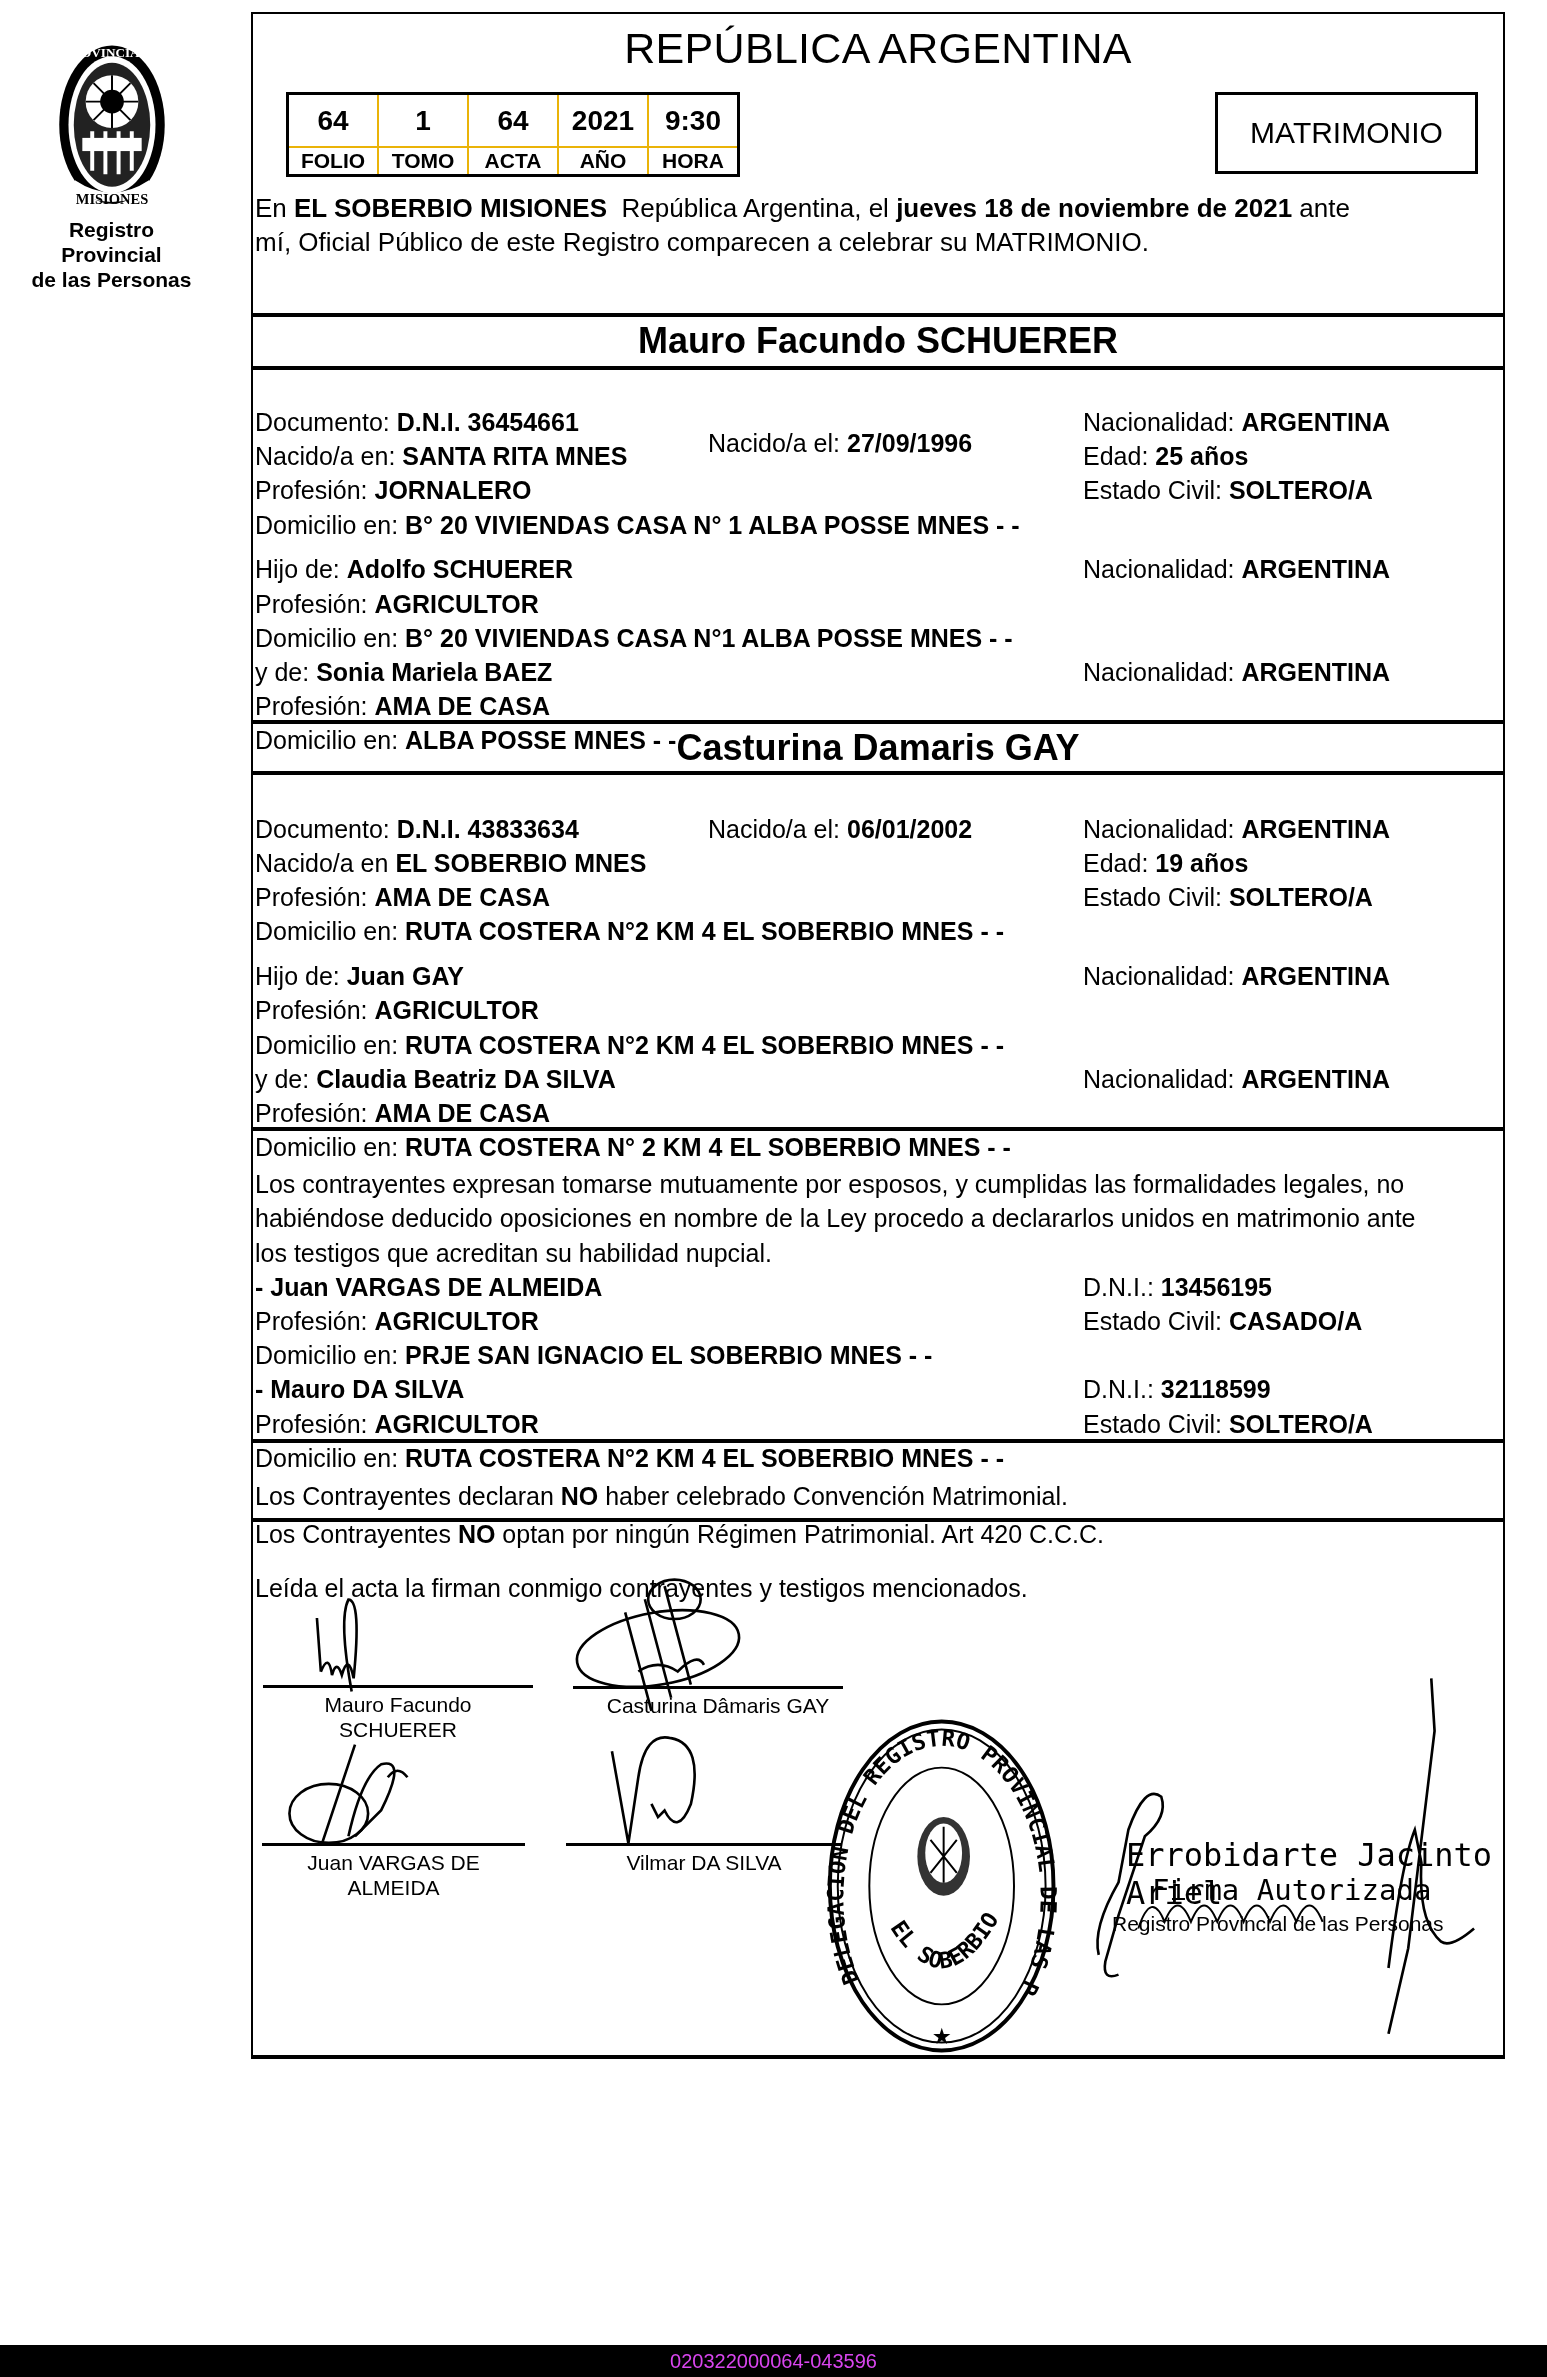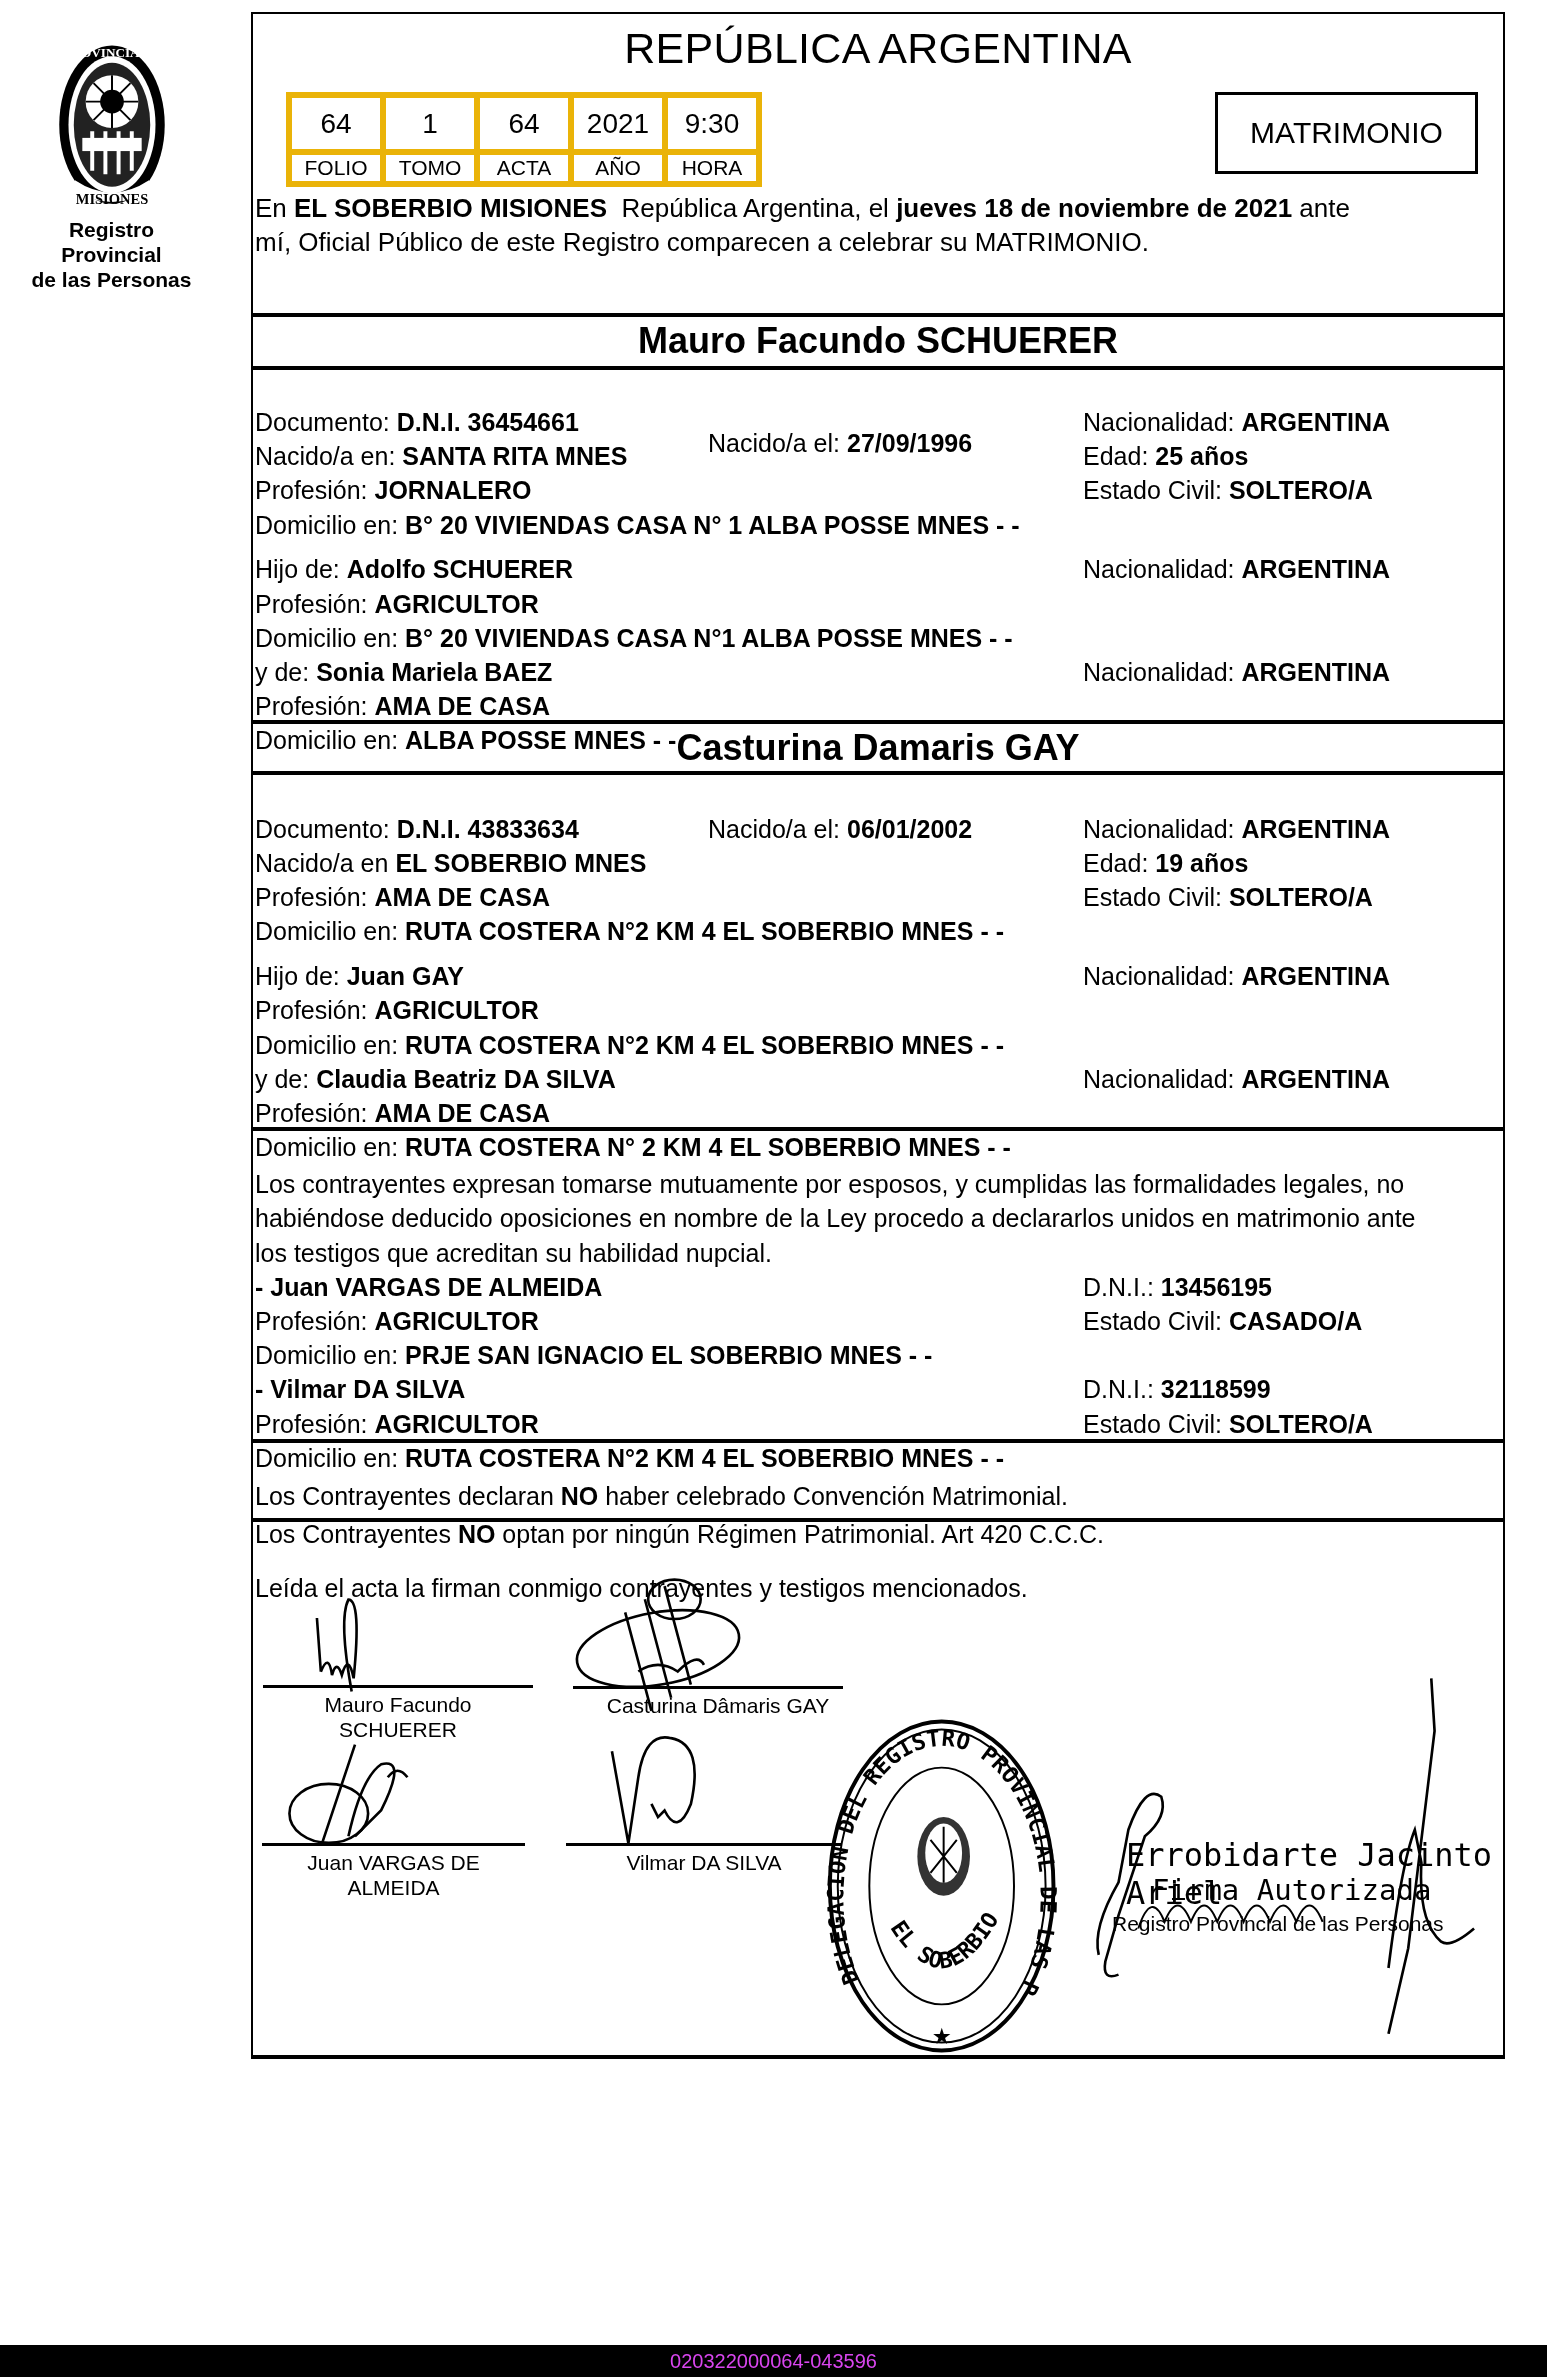--- a/index.html
+++ b/index.html
@@ -14,21 +14,21 @@
   #logo .cap { font-weight: bold; font-size: 21px; line-height: 25px; }
 
   
   #frame { left: 251px; top: 12px; width: 1254px; height: 2047px; border: 2px solid #000; box-sizing: border-box; }
   .hline { position: absolute; left: 251px; width: 1254px; height: 4px; background: #000; }
 
   #title { left: 251px; width: 1254px; top: 24px; text-align: center; font-size: 43px; letter-spacing: 0.3px; }
 
   
   #regtable { left: 286px; top: 92px; border-collapse: collapse; border: 3.3px solid #000; }
-  #regtable td { border: 6px solid #eab308; width: 88px; text-align: center; padding: 0; }
+  #regtable td { border: 2px solid #eab308; width: 88px; text-align: center; padding: 0; font-weight: bold; }
   #regtable tr.vals td { height: 51px; font-size: 28px; }
   #regtable tr.labs td { height: 26px; font-size: 21px; line-height: 24px; }
 
   #typebox { left: 1215px; top: 92px; width: 263px; height: 82px; border: 3.3px solid #000; box-sizing: border-box;
     display: flex; align-items: center; justify-content: center; font-size: 30px; }
 
   .para { font-size: 26px; line-height: 34px; }
   .b { font-weight: bold; }
 
   .row { position: absolute; font-size: 25px; line-height: 33px; white-space: nowrap; margin-top: 36px; }
@@ -149,21 +149,21 @@
 <div class="row colA" style="top:1132px;">Los contrayentes expresan tomarse mutuamente por esposos, y cumplidas las formalidades legales, no</div>
 <div class="row colA" style="top:1166px;">habiéndose deducido oposiciones en nombre de la Ley procedo a declararlos unidos en matrimonio ante</div>
 <div class="row colA" style="top:1201px;">los testigos que acreditan su habilidad nupcial.</div>
 
 <div class="row colA b" style="top:1235px;">- Juan VARGAS DE ALMEIDA</div>
 <div class="row colC" style="top:1235px;"><span>D.N.I.:</span> <span class="b">13456195</span></div>
 <div class="row colA" style="top:1269px;"><span>Profesión:</span> <span class="b">AGRICULTOR</span></div>
 <div class="row colC" style="top:1269px;"><span>Estado Civil:</span> <span class="b">CASADO/A</span></div>
 <div class="row colA" style="top:1303px;"><span>Domicilio en:</span> <span class="b">PRJE SAN IGNACIO EL SOBERBIO MNES - -</span></div>
 
-<div class="row colA b" style="top:1337px;">- Vilmar DA SILVA</div>
+<div class="row colA b" style="top:1337px;">- Mauro DA SILVA</div>
 <div class="row colC" style="top:1337px;"><span>D.N.I.:</span> <span class="b">32118599</span></div>
 <div class="row colA" style="top:1372px;"><span>Profesión:</span> <span class="b">AGRICULTOR</span></div>
 <div class="row colC" style="top:1372px;"><span>Estado Civil:</span> <span class="b">SOLTERO/A</span></div>
 <div class="row colA" style="top:1406px;"><span>Domicilio en:</span> <span class="b">RUTA COSTERA N°2 KM 4 EL SOBERBIO MNES - -</span></div>
 
 <div class="hline" style="top:1439px;"></div>
 <div class="row colA" style="top:1444px;"><span style="white-space:pre;">Los Contrayentes declaran </span><span class="b">NO</span><span style="white-space:pre;"> haber celebrado Convención Matrimonial.</span></div>
 <div class="row colA" style="top:1482px;"><span style="white-space:pre;">Los Contrayentes </span><span class="b">NO</span><span style="white-space:pre;"> optan por ningún Régimen Patrimonial. Art 420 C.C.C.</span></div>
 <div class="hline" style="top:1518px;"></div>
 

